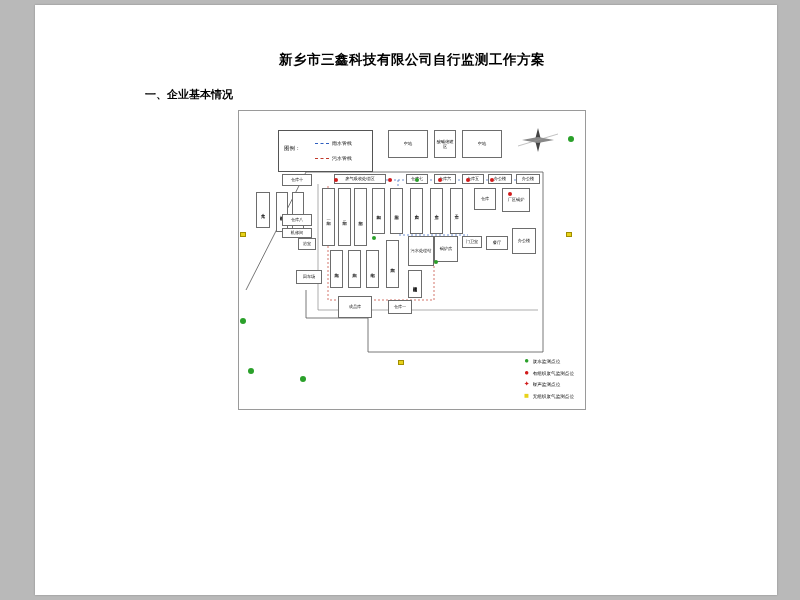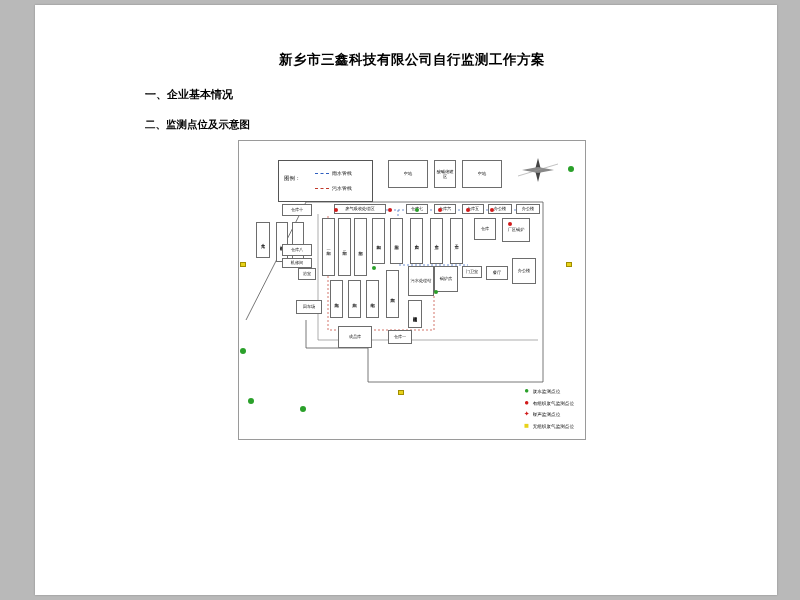--- a/index.html
+++ b/index.html
@@ -189,21 +189,20 @@
 </head>
 <body>
 
 <div class="page">
 
   <div class="doc-title">新乡市三鑫科技有限公司自行监测工作方案</div>
 
   <div class="section-head">一、企业基本情况</div>
 
 
-  <div class="section-head-2">二、监测点位及示意图</div>
 
   <div class="figure">
     <div class="figure-frame"></div>
 
     <svg class="fig-svg" width="348" height="300">
 
       <polyline points="8,180 68,62 305,62 305,242 130,242 130,208 68,208 68,180" fill="none" stroke="#555" stroke-width="0.8"></polyline>
 
       <polyline points="80,74 80,200 300,200" fill="none" stroke="#777" stroke-width="0.6"></polyline>
 

